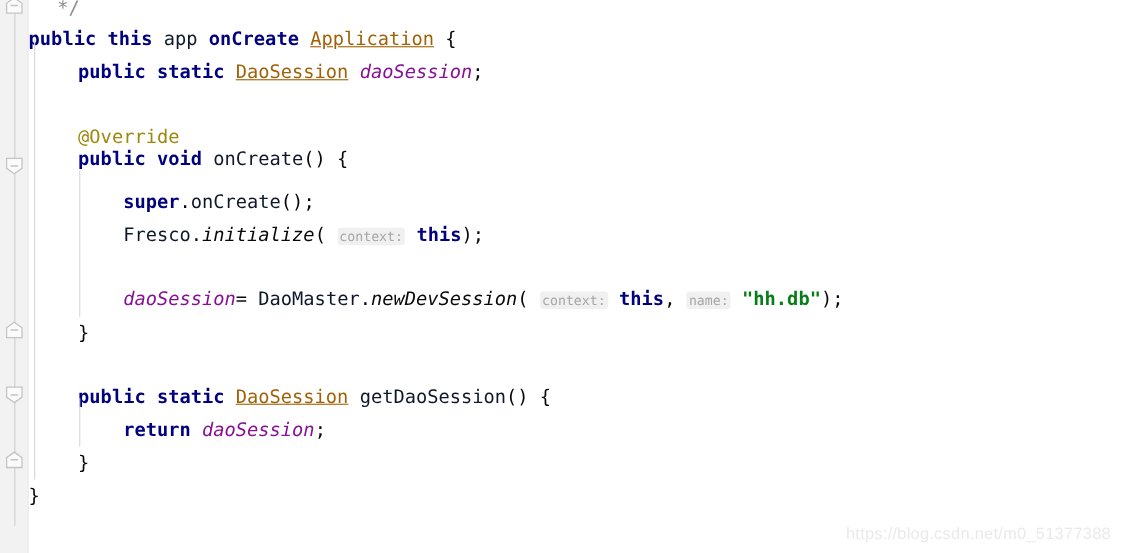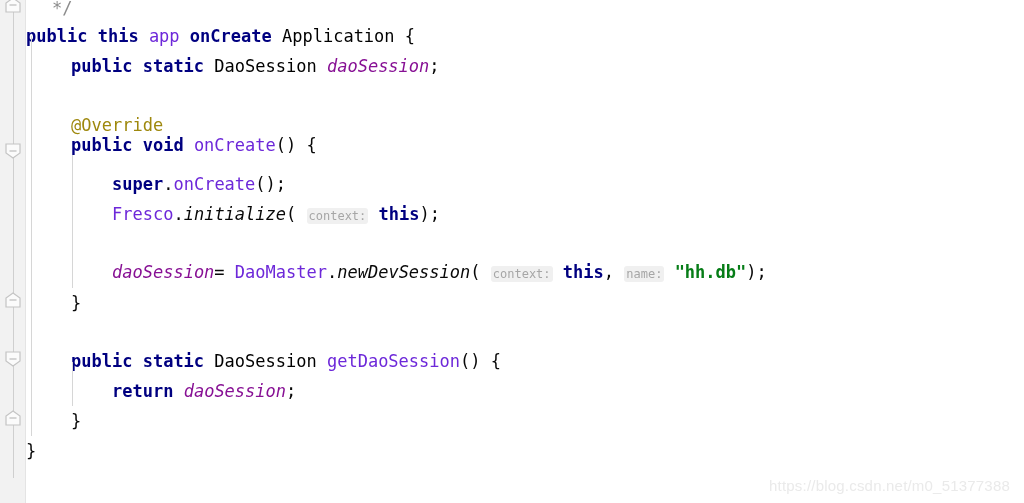--- a/index.html
+++ b/index.html
@@ -57,22 +57,22 @@
   }
   
   .indent-guide{
     position:absolute;
     width:1px;background:#d6d6d6;
     z-index:2;
   }
 
   
   .kw       {color:#000080;font-weight:bold;}
-  .ident    {color:#6d28d9;}
-  .type     {color:#000000;}
+  .ident    {color:#0f172a;}
+  .type     {color:#a16207;text-decoration:underline;}
   .statfield{color:#871094;font-style:italic;}
   .statmeth {color:#080808;font-style:italic;}
   .anno     {color:#9e880d;}
   .str      {color:#067d17;font-weight:bold;}
   .cmt      {color:#8c8c8c;}
   .punc     {color:#080808;}
   .hint{
     color:#a6a6a6;
     background:#f0f0f0;
     border-radius:3px;

